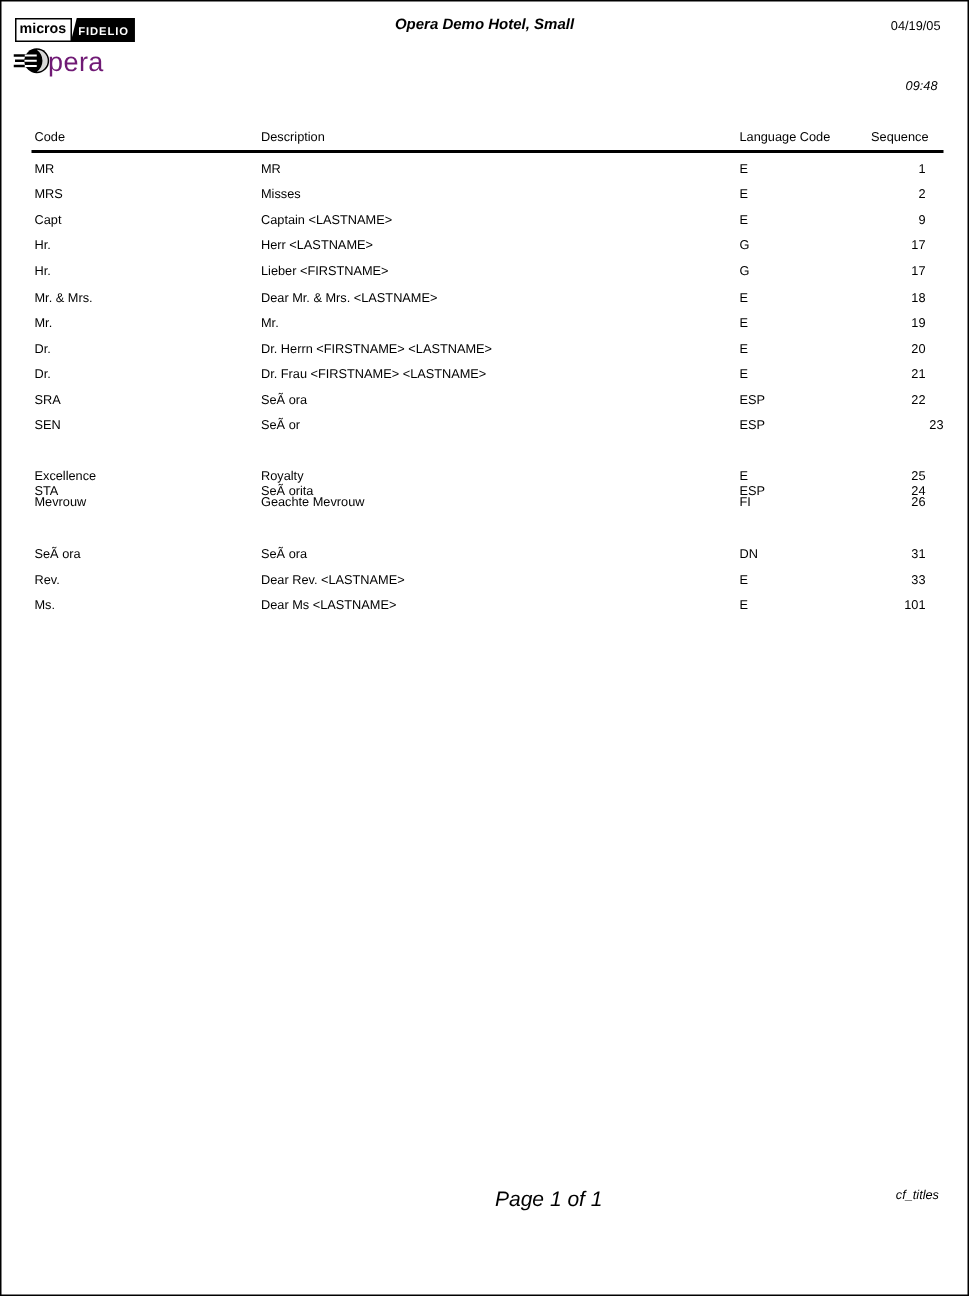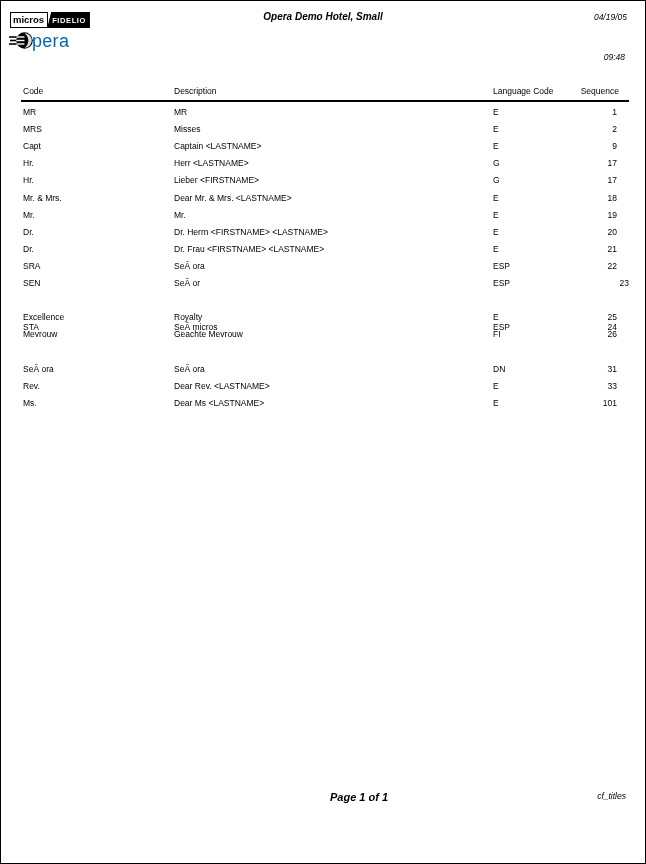--- a/index.html
+++ b/index.html
@@ -24,45 +24,45 @@
   }
   .mf-fidelio{
     background:#000;color:#fff;font-weight:bold;font-size:7.5px;
     letter-spacing:.6px;padding:0 4px 0 5px;display:flex;align-items:center;
     clip-path:polygon(4px 0,100% 0,100% 100%,0 100%);
     margin-left:-1px;
   }
 
   
   .opera-logo{left:8px;top:29px;display:flex;align-items:center;}
-  .opera-word{font-size:18px;letter-spacing:.3px;margin-left:-3px;color:#0369a1;}
+  .opera-word{font-size:18px;letter-spacing:.3px;margin-left:-3px;color:#701a75;}
 
   
   .hotel-title{left:0;top:10px;width:100%;text-align:center;font-size:10px;font-style:italic;font-weight:bold;}
-  .report-date{right:18px;top:11px;font-size:8.5px;font-style:italic;padding-left:12px;}
+  .report-date{right:18px;top:11px;font-size:8.5px;padding-left:12px;}
   .report-title{left:0;top:51px;width:100%;text-align:center;font-size:10px;font-style:italic;font-weight:bold;}
   .report-time{right:20px;top:51px;font-size:8.5px;font-style:italic;}
 
   
   .tbl-head{left:0;top:85px;width:100%;height:11px;font-size:8.5px;}
   .tbl-head span,.t-row span{position:absolute;white-space:nowrap;}
   .hc-code{left:22px;}
   .hc-desc{left:173px;}
   .hc-lang{left:492px;}
   .hc-seq{right:26px;}
   .header-rule{left:20px;top:99px;width:608px;height:2px;background:#000;}
   .rows{left:0;top:103px;width:100%;height:310px;}
   .t-row{position:absolute;left:0;width:100%;height:17px;line-height:17px;font-size:8.5px;}
   .c-code{left:22px;}
   .c-desc{left:173px;}
   .c-lang{left:492px;}
   .c-seq{right:28px;}
 
   
-  .footer-page{left:329px;top:790px;font-size:11px;font-style:italic;font-weight:bold;}
+  .footer-page{left:329px;top:790px;font-size:14px;font-style:italic;}
   .footer-name{right:19px;top:790px;font-size:8.5px;font-style:italic;}
 </style>
 </head>
 <body>
 
 <div class="page">
 
   <div class="abs mf-logo">
     <span class="mf-micros">micros</span>
     <span class="mf-fidelio">FIDELIO</span>
@@ -158,21 +158,21 @@
         <span class="c-seq">22</span>
       </div>
       <div class="t-row" style="top: 171px; padding-left: 12px;">
         <span class="c-code">SEN</span>
         <span class="c-desc">SeÃ or</span>
         <span class="c-lang">ESP</span>
         <span class="c-seq">23</span>
       </div>
       <div class="t-row" style="top: 175px; margin-top: 40px;">
         <span class="c-code">STA</span>
-        <span class="c-desc">SeÃ micros</span>
+        <span class="c-desc">SeÃ orita</span>
         <span class="c-lang">ESP</span>
         <span class="c-seq">24</span>
       </div>
       <div class="t-row" style="top: 205.2px;">
         <span class="c-code">Excellence</span>
         <span class="c-desc">Royalty</span>
         <span class="c-lang">E</span>
         <span class="c-seq">25</span>
       </div>
       <div class="t-row" style="top: 222.3px;">

